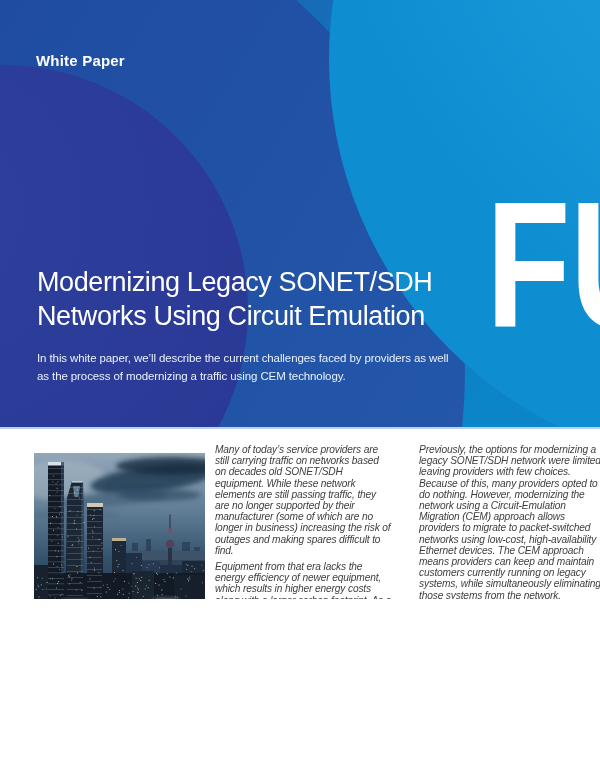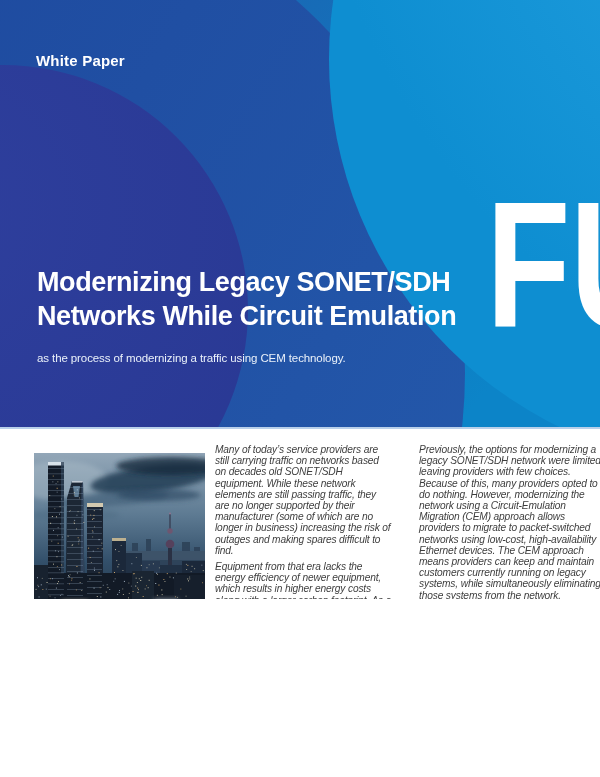--- a/index.html
+++ b/index.html
@@ -12,21 +12,21 @@
   .hero svg{display:block;width:600px;height:428px;}
   .hero-divider{position:absolute;left:0;top:427px;width:600px;height:2px;
     background:var(--pale_divider,#B9D0EA);}
   .wp-label{
     position:absolute;left:36px;top:52px;color:var(--white,#fff);
     font-size:15px;font-weight:700;letter-spacing:.2px;white-space:nowrap;
   }
   .logo{position:absolute;right:37px;top:26px;width:90px;height:42px;}
   .page-title{
     position:absolute;left:37px;top:265px;color:var(--white,#fff);
-    font-size:27px;line-height:34px;font-weight:700;letter-spacing:-0.4px;white-space:nowrap;
+    font-size:27px;line-height:34px;font-weight:400;letter-spacing:-0.4px;white-space:nowrap;
   }
   .page-subtitle{
     position:absolute;left:37px;top:349px;color:#EAF1FA;
     font-size:11.5px;line-height:18px;letter-spacing:-0.1px;white-space:nowrap;
   }
   
   .photo{position:absolute;left:34px;top:453px;width:171px;height:174px;overflow:hidden;}
   .photo svg{display:block;width:171px;height:174px;}
   .col{
     position:absolute;top:444px;color:var(--body_text,#3E3E3E);
@@ -71,24 +71,25 @@
 
     <div class="logo">
       <svg viewBox="0 0 90 42" aria-hidden="true">
         <text x="2" y="34" textLength="86" lengthAdjust="spacingAndGlyphs" font-family="Liberation Sans, sans-serif" font-size="27" font-weight="700" fill="#FFFFFF">FUJITSU</text>
         <text x="42" y="13" text-anchor="middle" transform="rotate(-22 42 9)" font-family="DejaVu Sans, sans-serif" font-size="16" font-weight="700" fill="#FFFFFF">∞</text>
       </svg>
     </div>
 
     <div class="page-title">
       <div>Modernizing Legacy SONET/SDH</div>
-      <div>Networks While Circuit Emulation</div>
+      <div>Networks Using Circuit Emulation</div>
     </div>
 
     <div class="page-subtitle">
+      <div>In this white paper, we’ll describe the current challenges faced by providers as well</div>
       <div>as the process of modernizing a traffic using CEM technology.</div>
     </div>
   </div>
   <div class="hero-divider"></div>
 
   <div class="photo">
     <svg viewBox="0 0 171 174" aria-hidden="true">
       <defs>
         <linearGradient id="skyGrad" x1="0" y1="0" x2="0" y2="1">
           <stop offset="0" stop-color="#93A7B8"></stop>

